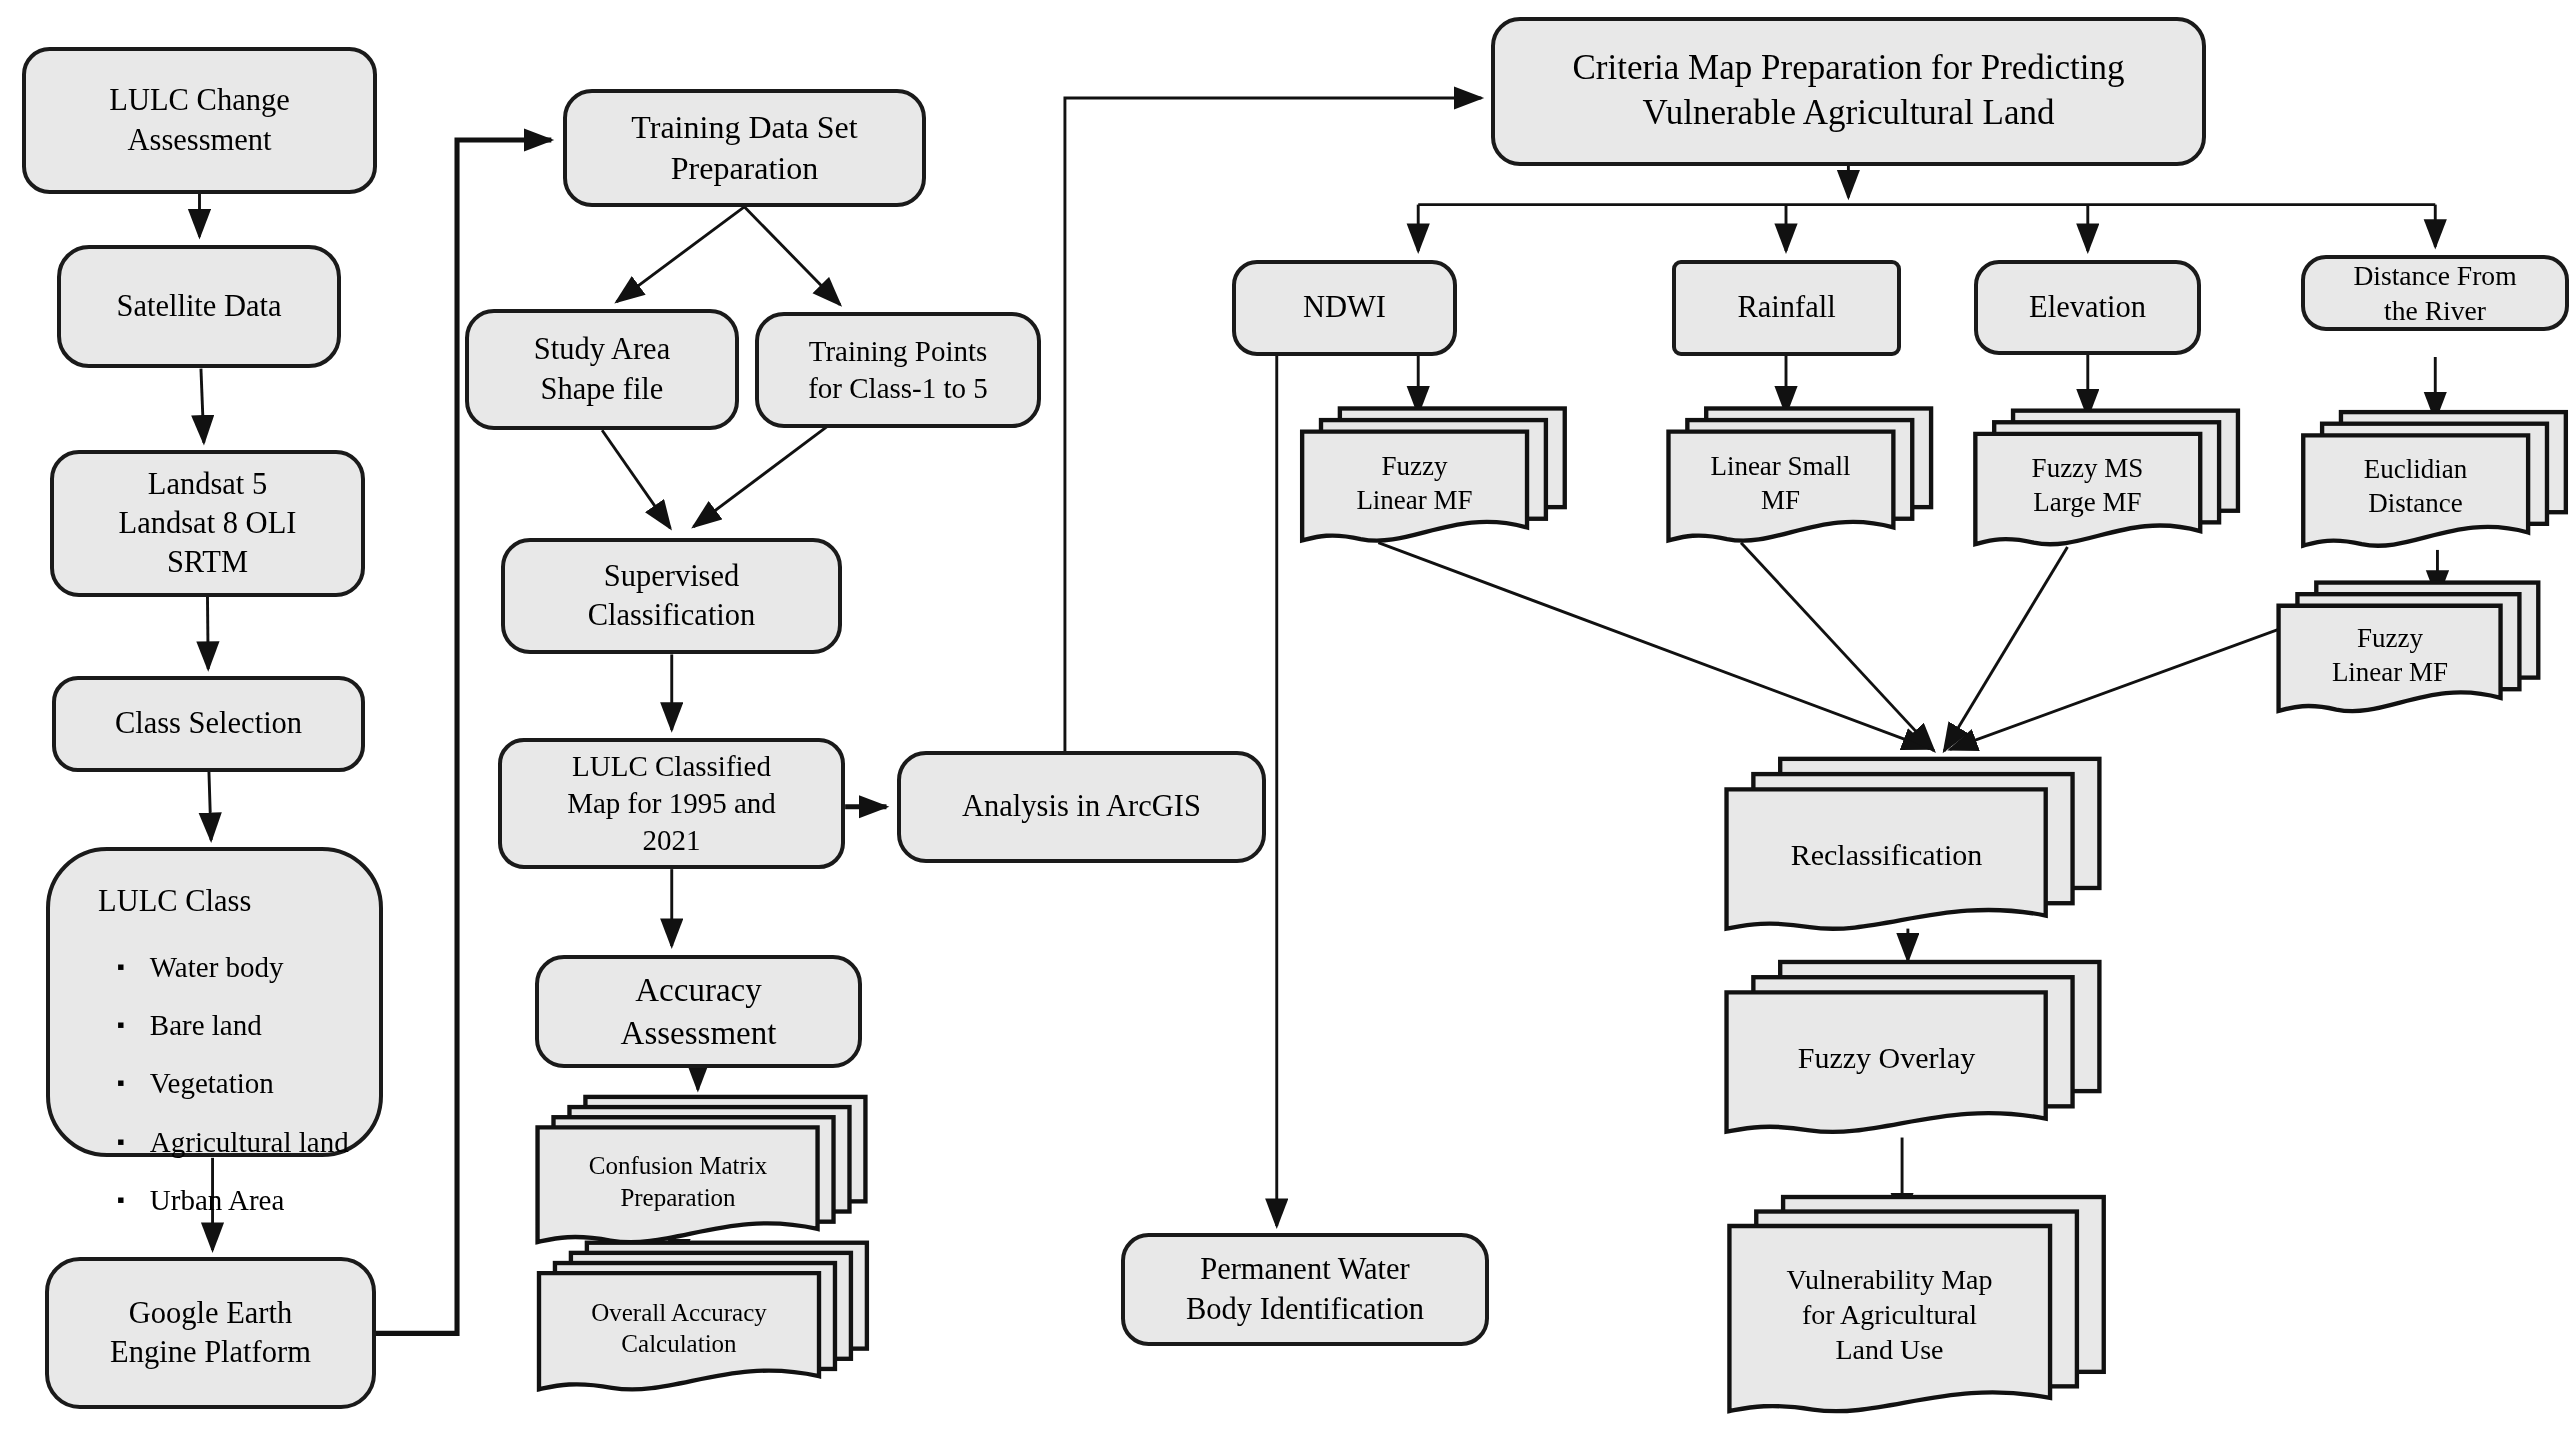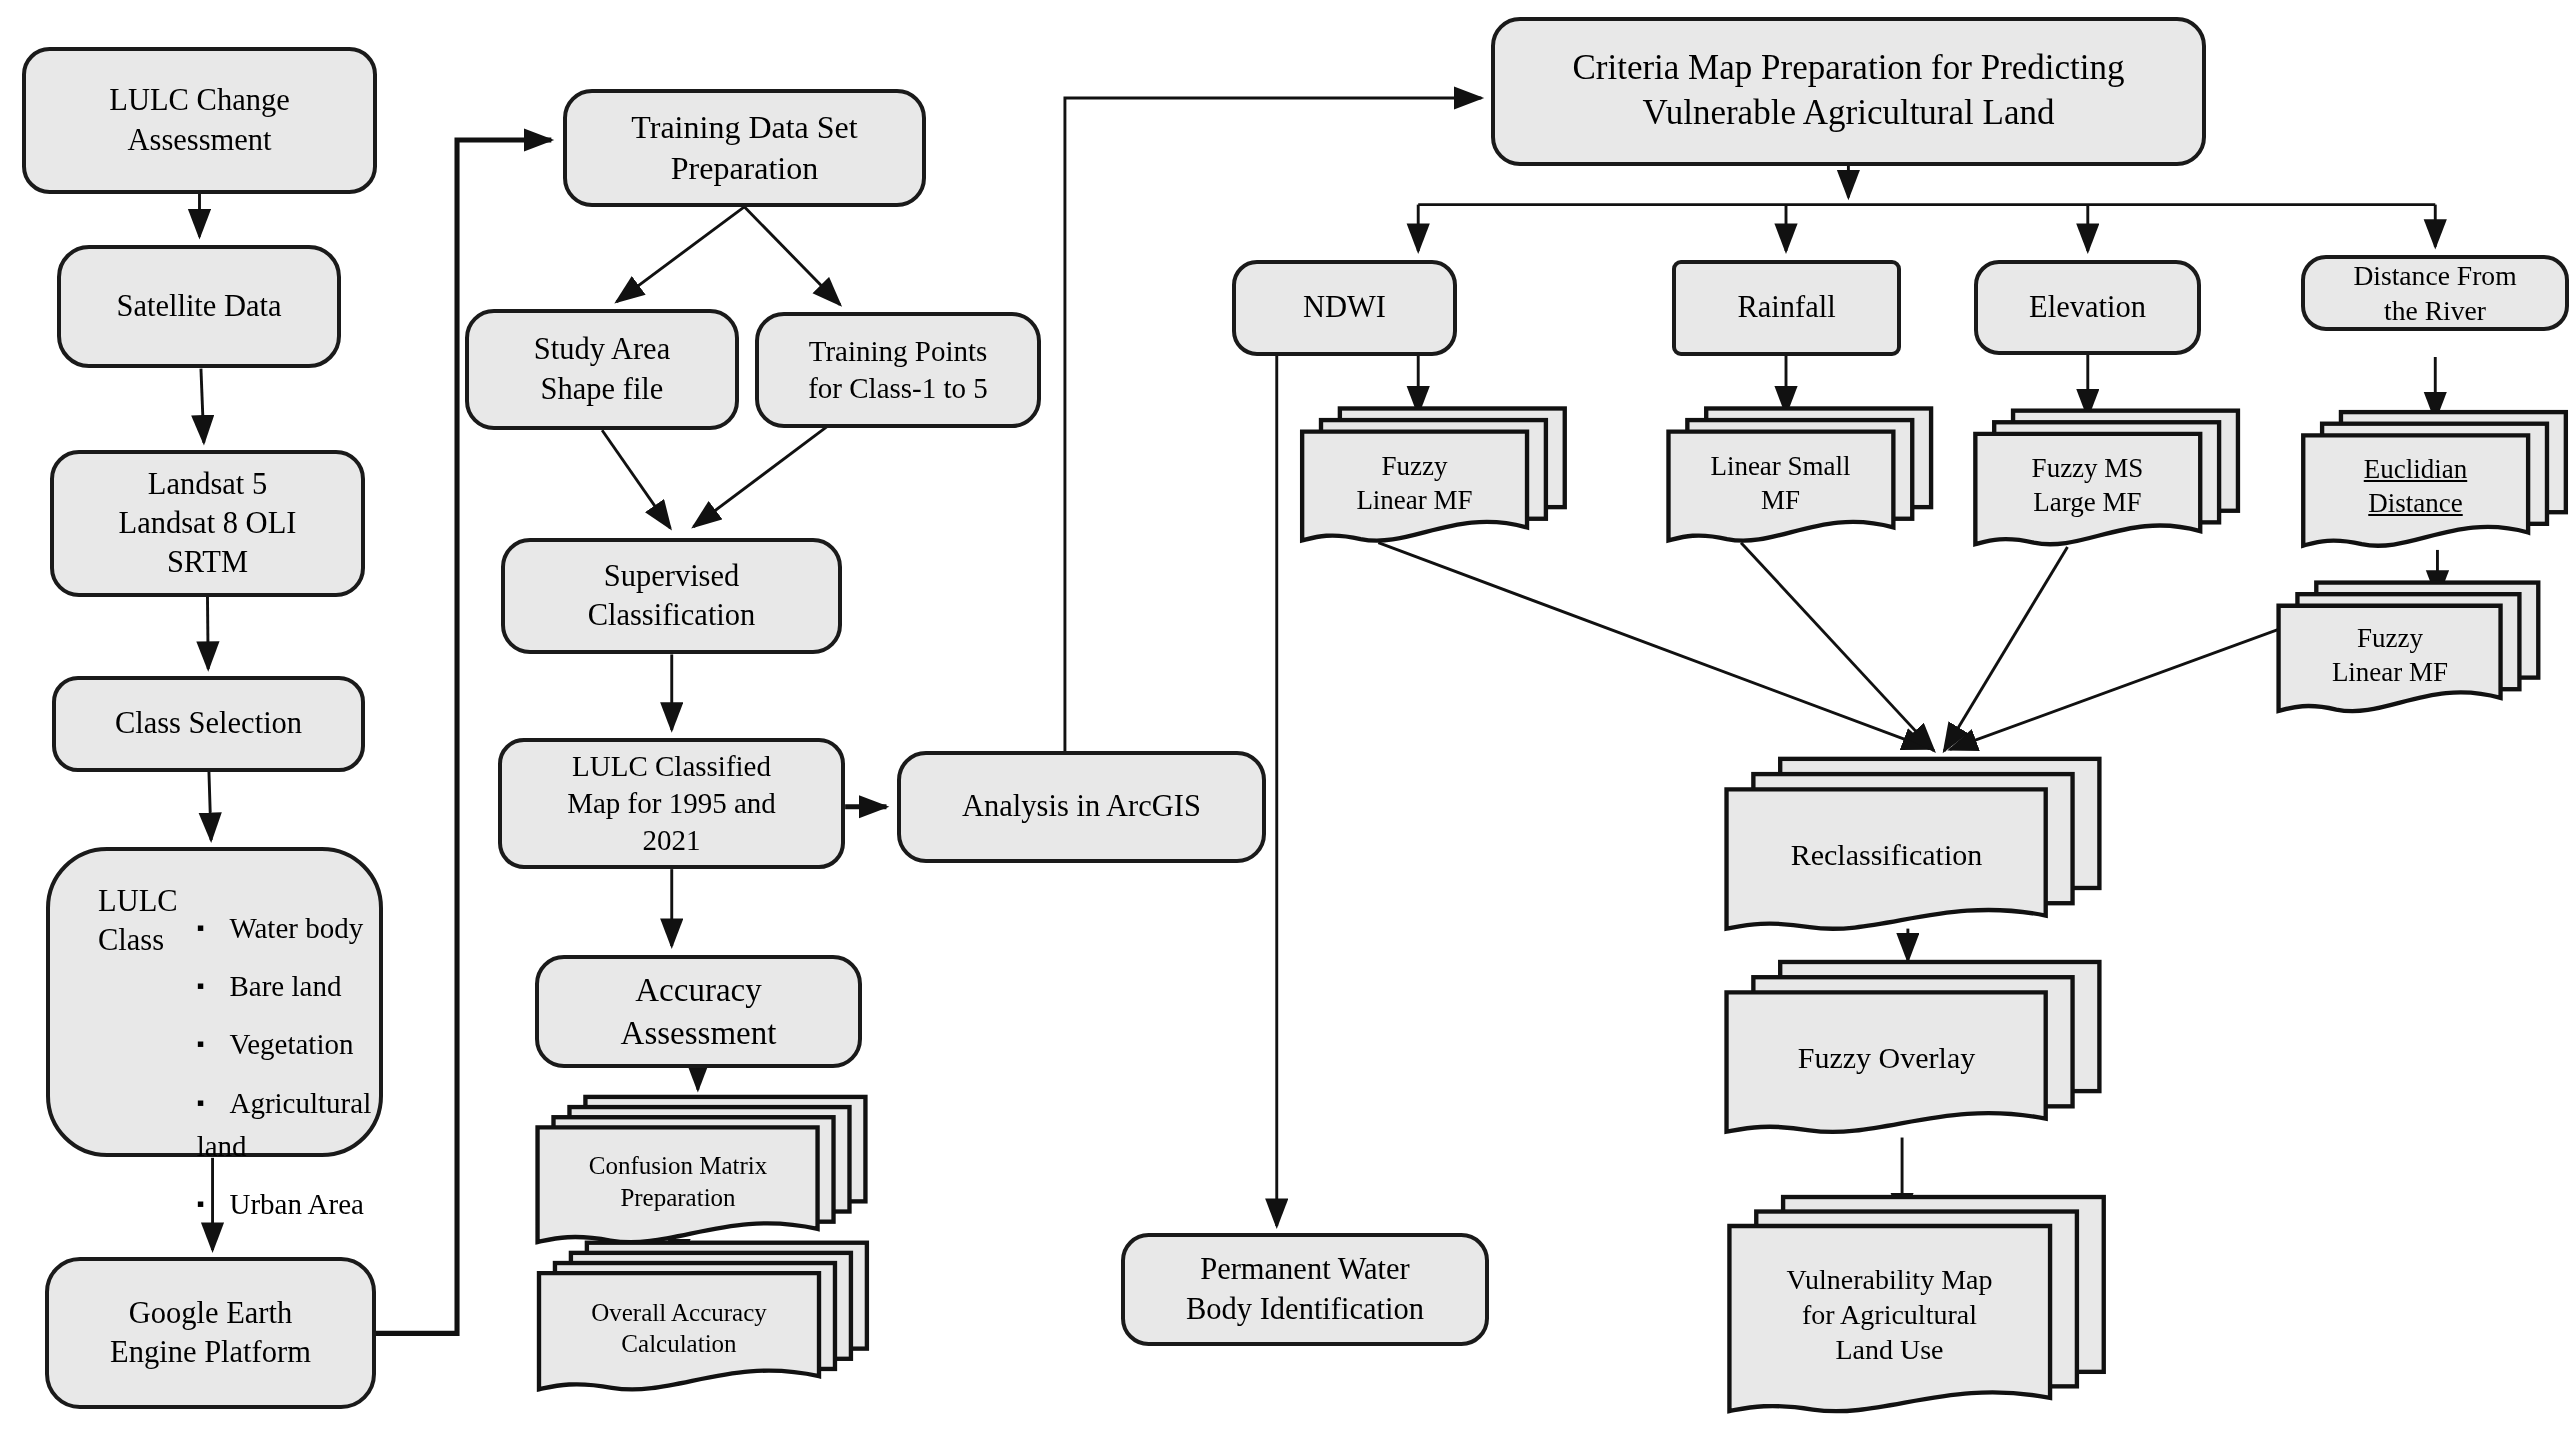--- a/index.html
+++ b/index.html
@@ -25,21 +25,21 @@
     white-space:pre-line;
     line-height:1.28;
   }
   .stack-label{
     position:absolute;
     display:flex;align-items:center;justify-content:center;
     text-align:center;white-space:pre-line;line-height:1.25;
     pointer-events:none;
   }
   .lulc-class-node{
-    flex-direction:row;align-items:flex-start;justify-content:flex-start;
+    flex-direction:column;align-items:flex-start;justify-content:flex-start;
     text-align:left;padding:30.5px 14.5px 0 48px;
   }
   .lc-title{font-size:30.5px;}
   .lc-list{list-style:none;margin:10.2px 0 0 0;padding:0 0 0 19px;}
   .lc-list li{font-size:29px;line-height:1.5;}
   .lc-list li::before{content:"▪";font-size:22px;margin-right:25px;position:relative;top:-2.9px;}
 </style>
 </head>
 <body>
 
@@ -215,21 +215,21 @@
 
   <div class="stack-label" style="left:1302px;top:432px;width:225px;height:103px;font-size:27px;">Fuzzy
 Linear MF</div>
 
   <div class="stack-label" style="left:1668px;top:432px;width:225px;height:103px;font-size:27px;">Linear Small
 MF</div>
 
   <div class="stack-label" style="left:1975px;top:434px;width:225px;height:104px;font-size:27px;">Fuzzy MS
 Large MF</div>
 
-  <div class="stack-label" style="left:2303px;top:435px;width:225px;height:104px;font-size:27px;text-decoration:underline;">Euclidian
+  <div class="stack-label" style="left:2303px;top:435px;width:225px;height:104px;font-size:27px;">Euclidian
 Distance</div>
 
   <div class="stack-label" style="left:2279px;top:606px;width:222px;height:99px;font-size:27px;">Fuzzy
 Linear MF</div>
 
   <div class="stack-label" style="left:1727px;top:789px;width:319px;height:131px;font-size:30px;">Reclassification</div>
 
   <div class="stack-label" style="left:1727px;top:992px;width:319px;height:131px;font-size:30px;">Fuzzy Overlay</div>
 
   <div class="stack-label" style="left:1729px;top:1226px;width:321px;height:176px;font-size:28px;">Vulnerability Map

